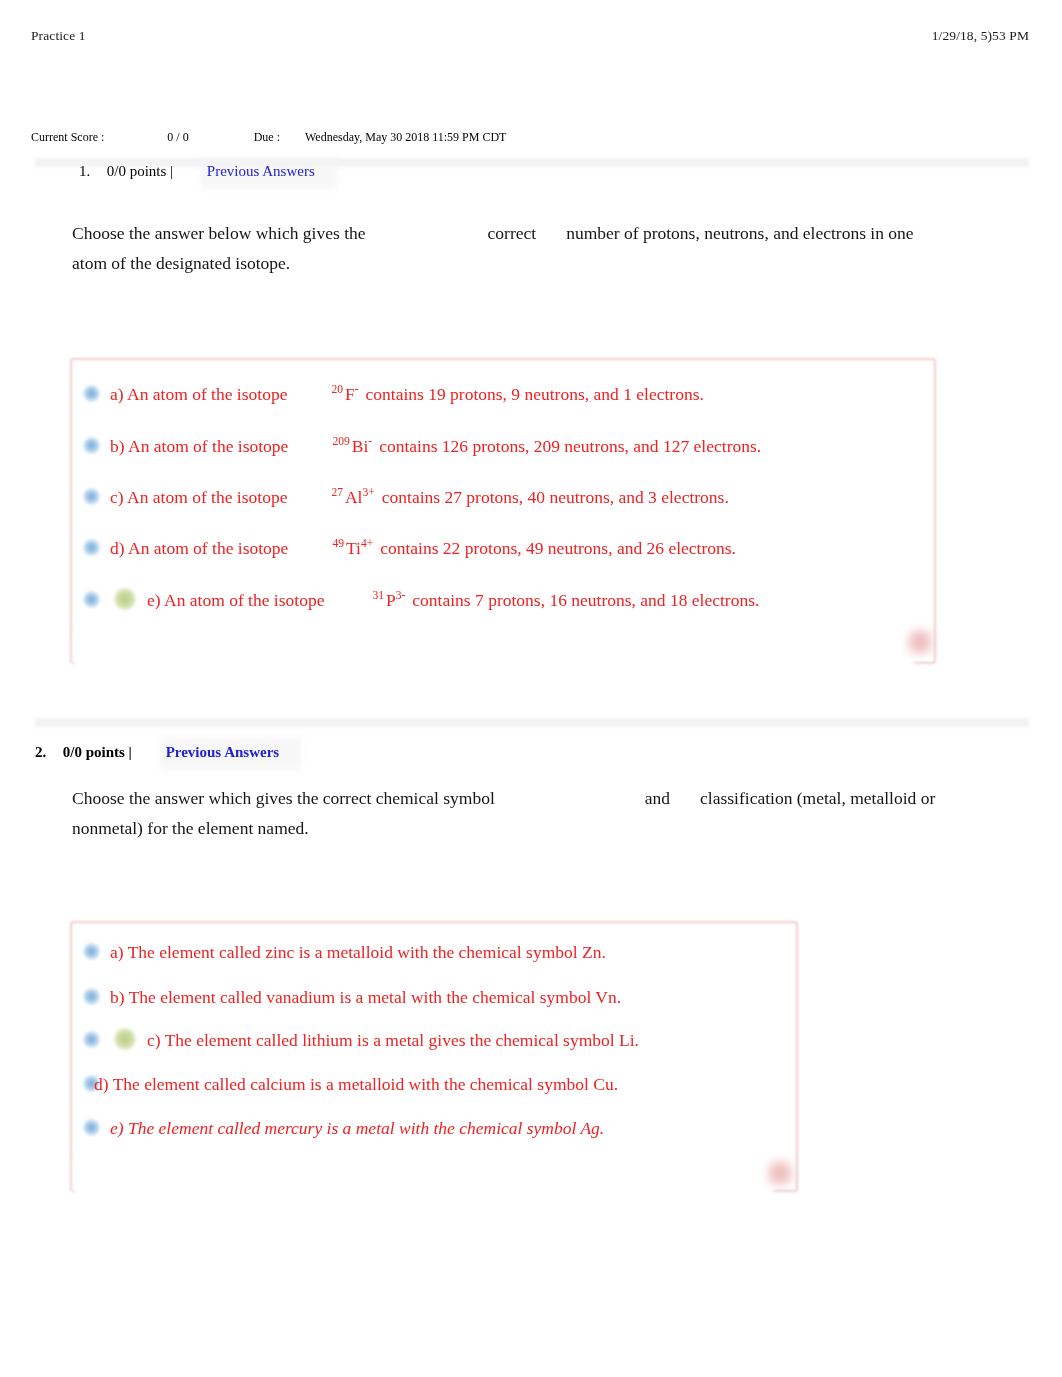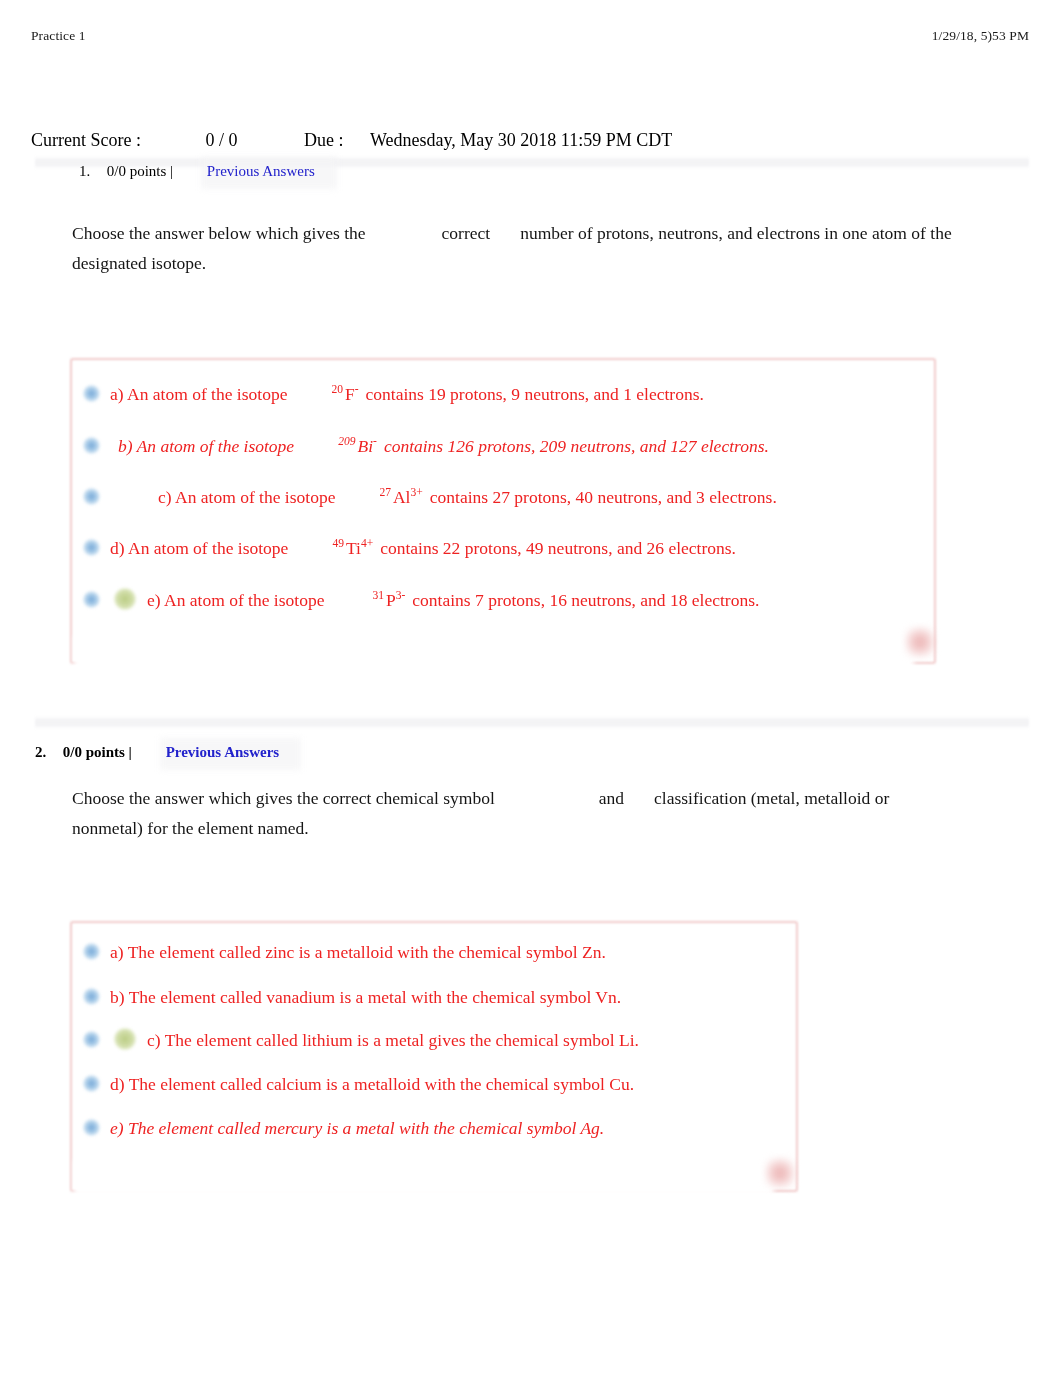--- a/index.html
+++ b/index.html
@@ -39,21 +39,21 @@
     letter-spacing: 0.1px;
   }
 
   
   .score-bar {
     position: absolute;
     top: 130px;
     left: 31px;
     width: 990px;
     height: 22px;
-    font-size: 18px;
+    font-size: 12px;
     white-space: nowrap;
   }
   .score-bar span { display: inline-block; }
   .score-label { }
   .score-value { margin-left: 60px; }
   .due-label { margin-left: 62px; }
   .due-value { margin-left: 22px; }
 
   
   .separator {
@@ -109,20 +109,21 @@
     font-size: 17.5px;
     line-height: 30px;
     color: #151515;
   }
   .q1-prompt { top: 218px; }
   .q2-prompt { top: 783px; }
   .q-prompt .emph {
     position: relative;
     display: inline-block;
     padding: 0 4px;
+    margin-left: 46px;
   }
   .q-prompt .emph::after {
     content: "";
     position: absolute;
     left: -6px;
     right: -22px;
     top: 2px;
     bottom: -12px;
     background: rgba(243,243,245,0.9);
     filter: blur(3.5px);
@@ -259,28 +260,28 @@
 
 <div class="choice" style="left:70px; top:380px;">
   <span class="radio" style="left:13px; top:5px;"></span>
   <span class="choice-text" style="left:40px;">
     <span>a) An atom of the isotope</span><span class="gap-iso"></span><span class="iso"><span class="iso-mass">20</span><span>F</span><span class="iso-charge">-</span></span><span class="gap-after"></span><span>contains 19 protons, 9 neutrons, and 1 electrons.</span>
   </span>
 </div>
 
 <div class="choice" style="left:70px; top:432px;">
   <span class="radio" style="left:13px; top:5px;"></span>
-  <span class="choice-text" style="left:48px;font-style:italic;">
+  <span class="choice-text" style="left:40px;">
     <span>b) An atom of the isotope</span><span class="gap-iso"></span><span class="iso"><span class="iso-mass">209</span><span>Bi</span><span class="iso-charge">-</span></span><span class="gap-after"></span><span>contains 126 protons, 209 neutrons, and 127 electrons.</span>
   </span>
 </div>
 
 <div class="choice" style="left:70px; top:483px;">
   <span class="radio" style="left:13px; top:5px;"></span>
-  <span class="choice-text" style="left:40px;margin-left:48px;">
+  <span class="choice-text" style="left:40px;">
     <span>c) An atom of the isotope</span><span class="gap-iso"></span><span class="iso"><span class="iso-mass">27</span><span>Al</span><span class="iso-charge">3+</span></span><span class="gap-after"></span><span>contains 27 protons, 40 neutrons, and 3 electrons.</span>
   </span>
 </div>
 
 <div class="choice" style="left:70px; top:534px;">
   <span class="radio" style="left:13px; top:5px;"></span>
   <span class="choice-text" style="left:40px;">
     <span>d) An atom of the isotope</span><span class="gap-iso"></span><span class="iso"><span class="iso-mass">49</span><span>Ti</span><span class="iso-charge">4+</span></span><span class="gap-after"></span><span>contains 22 protons, 49 neutrons, and 26 electrons.</span>
   </span>
 </div>
@@ -318,19 +319,19 @@
 </div>
 
 <div class="choice" style="left:70px; top:1026px;">
   <span class="radio" style="left:13px; top:5px;"></span>
   <span class="correct-dot" style="left:44px; top:2px;"></span>
   <span class="choice-text" style="left:77px;">c) The element called lithium is a metal gives the chemical symbol Li.</span>
 </div>
 
 <div class="choice" style="left:70px; top:1070px;">
   <span class="radio" style="left:13px; top:5px;"></span>
-  <span class="choice-text" style="left:40px;">d) The element called calcium is a metalloid with the chemical symbol Cu.</span>
+  <span class="choice-text" style="left:24px;">d) The element called calcium is a metalloid with the chemical symbol Cu.</span>
 </div>
 
 <div class="choice" style="left:70px; top:1114px;">
   <span class="radio" style="left:13px; top:5px;"></span>
   <span class="choice-text" style="left:40px;font-style:italic;">e) The element called mercury is a metal with the chemical symbol Ag.</span>
 </div>
 
 </body></html>

